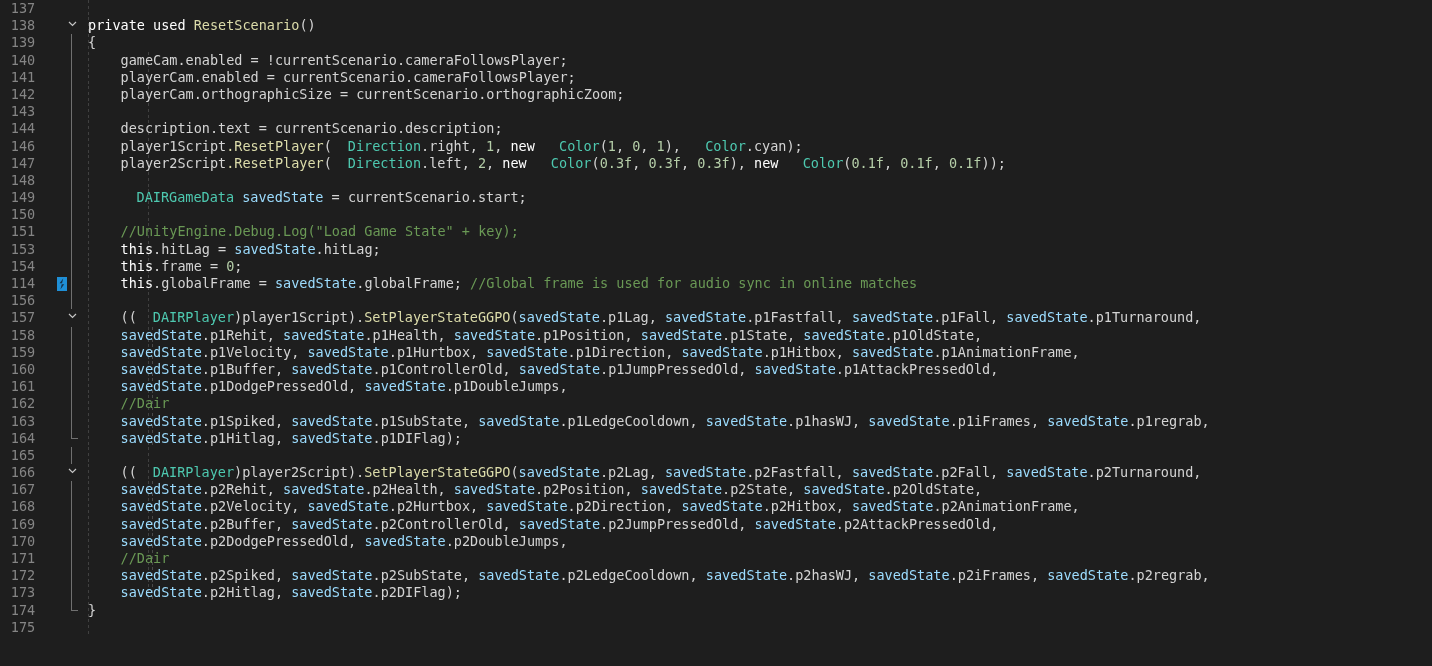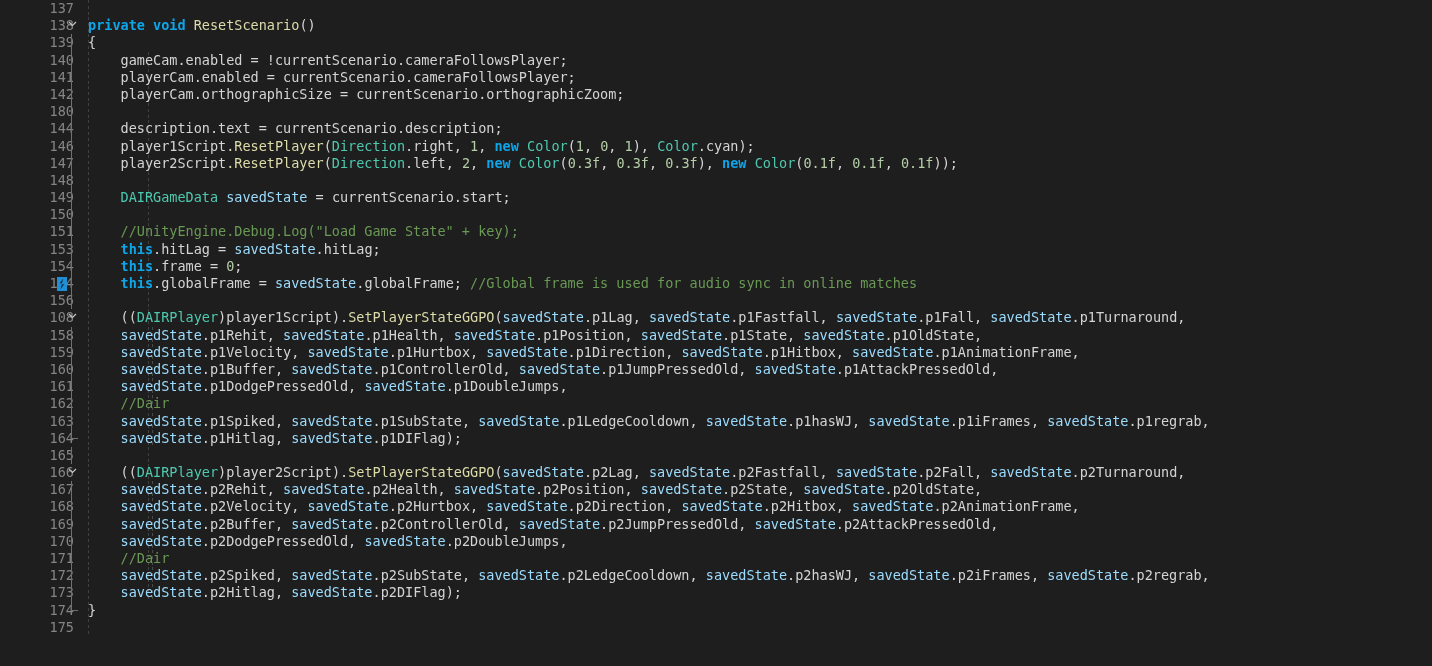--- a/index.html
+++ b/index.html
@@ -30,25 +30,24 @@
     height: 17.2px;
     white-space: pre;
     display: block;
   }
 
   
   .gutter-num {
     position: absolute;
     left: 0;
     width: 46px;
-    text-align: right;
+    text-align: center;
     color: #858585;
     font-size: 13.5px;
     letter-spacing: 0px;
-    padding-left: 28px;
   }
 
   .fold-chevron {
     position: absolute;
     left: 64px;
     width: 16px;
     text-align: center;
     color: #c5c5c5;
     font-size: 11px;
     line-height: 17.2px;
@@ -107,56 +106,56 @@
   .code-text {
     position: absolute;
     left: 88px;
     top: 0;
     color: #d4d4d4;
     white-space: pre;
   }
 
   
   .t-plain    { color: #d4d4d4; }
-  .t-kw       { color: #0ea5e9; font-weight: bold; }
-  .t-type     { color: #4ec9b0; }
+  .t-kw       { color: #ffffff; }
+  .t-type     { color: #4ec9b0; margin-left: 16px; }
   .t-fn       { color: #dcdcaa; }
   .t-var      { color: #9cdcfe; }
   .t-num      { color: #b5cea8; }
   .t-com      { color: #6a9955; }
   .t-punc     { color: #d4d4d4; }
 </style>
 </head>
 <body>
 
 <div id="editor">
   <div id="lines-container">
       <div class="code-row"><span class="gutter-num">137</span><span class="iguide" style="left: 88px;"></span></div>
       <div class="code-row"><span class="gutter-num">138</span><span class="fold-chevron"><svg width="11" height="11" viewBox="0 0 11 11">
             <path d="M2 4 L5.5 7.5 L9 4" fill="none" stroke="#c5c5c5" stroke-width="1.2"></path>
-          </svg></span><span class="iguide" style="left: 88px;"></span><span class="code-text"><span class="t-kw">private</span><span class="t-plain"> </span><span class="t-kw">void</span><span class="t-plain"> </span><span class="t-fn">ResetScenario</span><span class="t-punc">()</span></span></div>
+          </svg></span><span class="iguide" style="left: 88px;"></span><span class="code-text"><span class="t-kw">private</span><span class="t-plain"> </span><span class="t-kw">used</span><span class="t-plain"> </span><span class="t-fn">ResetScenario</span><span class="t-punc">()</span></span></div>
       <div class="code-row"><span class="gutter-num">139</span><span class="fold-bar"></span><span class="iguide" style="left: 88px;"></span><span class="code-text"><span class="t-punc">{</span></span></div>
       <div class="code-row"><span class="gutter-num">140</span><span class="fold-bar"></span><span class="iguide" style="left: 88px;"></span><span class="iguide" style="left: 148px;"></span><span class="code-text"><span class="t-plain">    gameCam</span><span class="t-plain">.enabled</span><span class="t-plain"> = </span><span class="t-punc">!</span><span class="t-plain">currentScenario</span><span class="t-plain">.cameraFollowsPlayer</span><span class="t-punc">;</span></span></div>
       <div class="code-row"><span class="gutter-num">141</span><span class="fold-bar"></span><span class="iguide" style="left: 88px;"></span><span class="iguide" style="left: 148px;"></span><span class="code-text"><span class="t-plain">    playerCam</span><span class="t-plain">.enabled</span><span class="t-plain"> = </span><span class="t-plain">currentScenario</span><span class="t-plain">.cameraFollowsPlayer</span><span class="t-punc">;</span></span></div>
       <div class="code-row"><span class="gutter-num">142</span><span class="fold-bar"></span><span class="iguide" style="left: 88px;"></span><span class="iguide" style="left: 148px;"></span><span class="code-text"><span class="t-plain">    playerCam</span><span class="t-plain">.orthographicSize</span><span class="t-plain"> = </span><span class="t-plain">currentScenario</span><span class="t-plain">.orthographicZoom</span><span class="t-punc">;</span></span></div>
-      <div class="code-row"><span class="gutter-num">180</span><span class="fold-bar"></span><span class="iguide" style="left: 88px;"></span><span class="iguide" style="left: 148px;"></span></div>
+      <div class="code-row"><span class="gutter-num">143</span><span class="fold-bar"></span><span class="iguide" style="left: 88px;"></span><span class="iguide" style="left: 148px;"></span></div>
       <div class="code-row"><span class="gutter-num">144</span><span class="fold-bar"></span><span class="iguide" style="left: 88px;"></span><span class="iguide" style="left: 148px;"></span><span class="code-text"><span class="t-plain">    description</span><span class="t-plain">.text</span><span class="t-plain"> = </span><span class="t-plain">currentScenario</span><span class="t-plain">.description</span><span class="t-punc">;</span></span></div>
       <div class="code-row"><span class="gutter-num">146</span><span class="fold-bar"></span><span class="iguide" style="left: 88px;"></span><span class="iguide" style="left: 148px;"></span><span class="code-text"><span class="t-plain">    player1Script</span><span class="t-fn">.ResetPlayer</span><span class="t-punc">(</span><span class="t-type">Direction</span><span class="t-plain">.right</span><span class="t-punc">, </span><span class="t-num">1</span><span class="t-punc">, </span><span class="t-kw">new</span><span class="t-plain"> </span><span class="t-type">Color</span><span class="t-punc">(</span><span class="t-num">1</span><span class="t-punc">, </span><span class="t-num">0</span><span class="t-punc">, </span><span class="t-num">1</span><span class="t-punc">), </span><span class="t-type">Color</span><span class="t-plain">.cyan</span><span class="t-punc">);</span></span></div>
       <div class="code-row"><span class="gutter-num">147</span><span class="fold-bar"></span><span class="iguide" style="left: 88px;"></span><span class="iguide" style="left: 148px;"></span><span class="code-text"><span class="t-plain">    player2Script</span><span class="t-fn">.ResetPlayer</span><span class="t-punc">(</span><span class="t-type">Direction</span><span class="t-plain">.left</span><span class="t-punc">, </span><span class="t-num">2</span><span class="t-punc">, </span><span class="t-kw">new</span><span class="t-plain"> </span><span class="t-type">Color</span><span class="t-punc">(</span><span class="t-num">0.3f</span><span class="t-punc">, </span><span class="t-num">0.3f</span><span class="t-punc">, </span><span class="t-num">0.3f</span><span class="t-punc">), </span><span class="t-kw">new</span><span class="t-plain"> </span><span class="t-type">Color</span><span class="t-punc">(</span><span class="t-num">0.1f</span><span class="t-punc">, </span><span class="t-num">0.1f</span><span class="t-punc">, </span><span class="t-num">0.1f</span><span class="t-punc">));</span></span></div>
       <div class="code-row"><span class="gutter-num">148</span><span class="fold-bar"></span><span class="iguide" style="left: 88px;"></span><span class="iguide" style="left: 148px;"></span></div>
       <div class="code-row"><span class="gutter-num">149</span><span class="fold-bar"></span><span class="iguide" style="left: 88px;"></span><span class="iguide" style="left: 148px;"></span><span class="code-text"><span class="t-plain">    </span><span class="t-type">DAIRGameData</span><span class="t-plain"> </span><span class="t-var">savedState</span><span class="t-plain"> = </span><span class="t-plain">currentScenario</span><span class="t-plain">.start</span><span class="t-punc">;</span></span></div>
       <div class="code-row"><span class="gutter-num">150</span><span class="fold-bar"></span><span class="iguide" style="left: 88px;"></span><span class="iguide" style="left: 148px;"></span></div>
       <div class="code-row"><span class="gutter-num">151</span><span class="fold-bar"></span><span class="iguide" style="left: 88px;"></span><span class="iguide" style="left: 148px;"></span><span class="code-text"><span class="t-com">    //UnityEngine.Debug.Log("Load Game State" + key);</span></span></div>
       <div class="code-row"><span class="gutter-num">153</span><span class="fold-bar"></span><span class="iguide" style="left: 88px;"></span><span class="iguide" style="left: 148px;"></span><span class="code-text"><span class="t-plain">    </span><span class="t-kw">this</span><span class="t-plain">.hitLag</span><span class="t-plain"> = </span><span class="t-var">savedState</span><span class="t-plain">.hitLag</span><span class="t-punc">;</span></span></div>
       <div class="code-row"><span class="gutter-num">154</span><span class="fold-bar"></span><span class="iguide" style="left: 88px;"></span><span class="iguide" style="left: 148px;"></span><span class="code-text"><span class="t-plain">    </span><span class="t-kw">this</span><span class="t-plain">.frame</span><span class="t-plain"> = </span><span class="t-num">0</span><span class="t-punc">;</span></span></div>
       <div class="code-row"><span class="gutter-num">114</span><span class="fold-bar"></span><span class="marker-badge" style="background: rgb(31, 143, 214);"><svg width="10" height="14" viewBox="0 0 10 14">
             <path d="M6.2 1.5 L2.6 6.3 L5 6.3 L3.4 12.5 L7.2 7.2 L4.8 7.2 Z" fill="#15314a"></path>
           </svg></span><span class="iguide" style="left: 88px;"></span><span class="iguide" style="left: 148px;"></span><span class="code-text"><span class="t-plain">    </span><span class="t-kw">this</span><span class="t-plain">.globalFrame</span><span class="t-plain"> = </span><span class="t-var">savedState</span><span class="t-plain">.globalFrame</span><span class="t-punc">; </span><span class="t-com">//Global frame is used for audio sync in online matches</span></span></div>
       <div class="code-row"><span class="gutter-num">156</span><span class="fold-bar"></span><span class="iguide" style="left: 88px;"></span><span class="iguide" style="left: 148px;"></span></div>
-      <div class="code-row"><span class="gutter-num">108</span><span class="fold-chevron"><svg width="11" height="11" viewBox="0 0 11 11">
+      <div class="code-row"><span class="gutter-num">157</span><span class="fold-chevron"><svg width="11" height="11" viewBox="0 0 11 11">
             <path d="M2 4 L5.5 7.5 L9 4" fill="none" stroke="#c5c5c5" stroke-width="1.2"></path>
           </svg></span><span class="iguide" style="left: 88px;"></span><span class="iguide" style="left: 148px;"></span><span class="code-text"><span class="t-punc">    ((</span><span class="t-type">DAIRPlayer</span><span class="t-punc">)</span><span class="t-plain">player1Script</span><span class="t-punc">).</span><span class="t-fn">SetPlayerStateGGPO</span><span class="t-punc">(</span><span class="t-var">savedState</span><span class="t-plain">.p1Lag</span><span class="t-punc">, </span><span class="t-var">savedState</span><span class="t-plain">.p1Fastfall</span><span class="t-punc">, </span><span class="t-var">savedState</span><span class="t-plain">.p1Fall</span><span class="t-punc">, </span><span class="t-var">savedState</span><span class="t-plain">.p1Turnaround</span><span class="t-punc">,</span></span></div>
       <div class="code-row"><span class="gutter-num">158</span><span class="fold-bar"></span><span class="iguide" style="left: 88px;"></span><span class="iguide" style="left: 148px;"></span><span class="iguide solidish" style="left: 152px;"></span><span class="code-text"><span class="t-plain">    </span><span class="t-var">savedState</span><span class="t-plain">.p1Rehit</span><span class="t-punc">, </span><span class="t-var">savedState</span><span class="t-plain">.p1Health</span><span class="t-punc">, </span><span class="t-var">savedState</span><span class="t-plain">.p1Position</span><span class="t-punc">, </span><span class="t-var">savedState</span><span class="t-plain">.p1State</span><span class="t-punc">, </span><span class="t-var">savedState</span><span class="t-plain">.p1OldState</span><span class="t-punc">,</span></span></div>
       <div class="code-row"><span class="gutter-num">159</span><span class="fold-bar"></span><span class="iguide" style="left: 88px;"></span><span class="iguide" style="left: 148px;"></span><span class="iguide solidish" style="left: 152px;"></span><span class="code-text"><span class="t-plain">    </span><span class="t-var">savedState</span><span class="t-plain">.p1Velocity</span><span class="t-punc">, </span><span class="t-var">savedState</span><span class="t-plain">.p1Hurtbox</span><span class="t-punc">, </span><span class="t-var">savedState</span><span class="t-plain">.p1Direction</span><span class="t-punc">, </span><span class="t-var">savedState</span><span class="t-plain">.p1Hitbox</span><span class="t-punc">, </span><span class="t-var">savedState</span><span class="t-plain">.p1AnimationFrame</span><span class="t-punc">,</span></span></div>
       <div class="code-row"><span class="gutter-num">160</span><span class="fold-bar"></span><span class="iguide" style="left: 88px;"></span><span class="iguide" style="left: 148px;"></span><span class="iguide solidish" style="left: 152px;"></span><span class="code-text"><span class="t-plain">    </span><span class="t-var">savedState</span><span class="t-plain">.p1Buffer</span><span class="t-punc">, </span><span class="t-var">savedState</span><span class="t-plain">.p1ControllerOld</span><span class="t-punc">, </span><span class="t-var">savedState</span><span class="t-plain">.p1JumpPressedOld</span><span class="t-punc">, </span><span class="t-var">savedState</span><span class="t-plain">.p1AttackPressedOld</span><span class="t-punc">,</span></span></div>
       <div class="code-row"><span class="gutter-num">161</span><span class="fold-bar"></span><span class="iguide" style="left: 88px;"></span><span class="iguide" style="left: 148px;"></span><span class="iguide solidish" style="left: 152px;"></span><span class="code-text"><span class="t-plain">    </span><span class="t-var">savedState</span><span class="t-plain">.p1DodgePressedOld</span><span class="t-punc">, </span><span class="t-var">savedState</span><span class="t-plain">.p1DoubleJumps</span><span class="t-punc">,</span></span></div>
       <div class="code-row"><span class="gutter-num">162</span><span class="fold-bar"></span><span class="iguide" style="left: 88px;"></span><span class="iguide" style="left: 148px;"></span><span class="iguide solidish" style="left: 152px;"></span><span class="code-text"><span class="t-com">    //Dair</span></span></div>
       <div class="code-row"><span class="gutter-num">163</span><span class="fold-bar"></span><span class="iguide" style="left: 88px;"></span><span class="iguide" style="left: 148px;"></span><span class="iguide solidish" style="left: 152px;"></span><span class="code-text"><span class="t-plain">    </span><span class="t-var">savedState</span><span class="t-plain">.p1Spiked</span><span class="t-punc">, </span><span class="t-var">savedState</span><span class="t-plain">.p1SubState</span><span class="t-punc">, </span><span class="t-var">savedState</span><span class="t-plain">.p1LedgeCooldown</span><span class="t-punc">, </span><span class="t-var">savedState</span><span class="t-plain">.p1hasWJ</span><span class="t-punc">, </span><span class="t-var">savedState</span><span class="t-plain">.p1iFrames</span><span class="t-punc">, </span><span class="t-var">savedState</span><span class="t-plain">.p1regrab</span><span class="t-punc">,</span></span></div>
       <div class="code-row"><span class="gutter-num">164</span><span class="fold-bar fold-end"></span><span class="iguide" style="left: 88px;"></span><span class="iguide" style="left: 148px;"></span><span class="iguide solidish" style="left: 152px;"></span><span class="code-text"><span class="t-plain">    </span><span class="t-var">savedState</span><span class="t-plain">.p1Hitlag</span><span class="t-punc">, </span><span class="t-var">savedState</span><span class="t-plain">.p1DIFlag</span><span class="t-punc">);</span></span></div>
       <div class="code-row"><span class="gutter-num">165</span><span class="fold-bar"></span><span class="iguide" style="left: 88px;"></span><span class="iguide" style="left: 148px;"></span></div>

